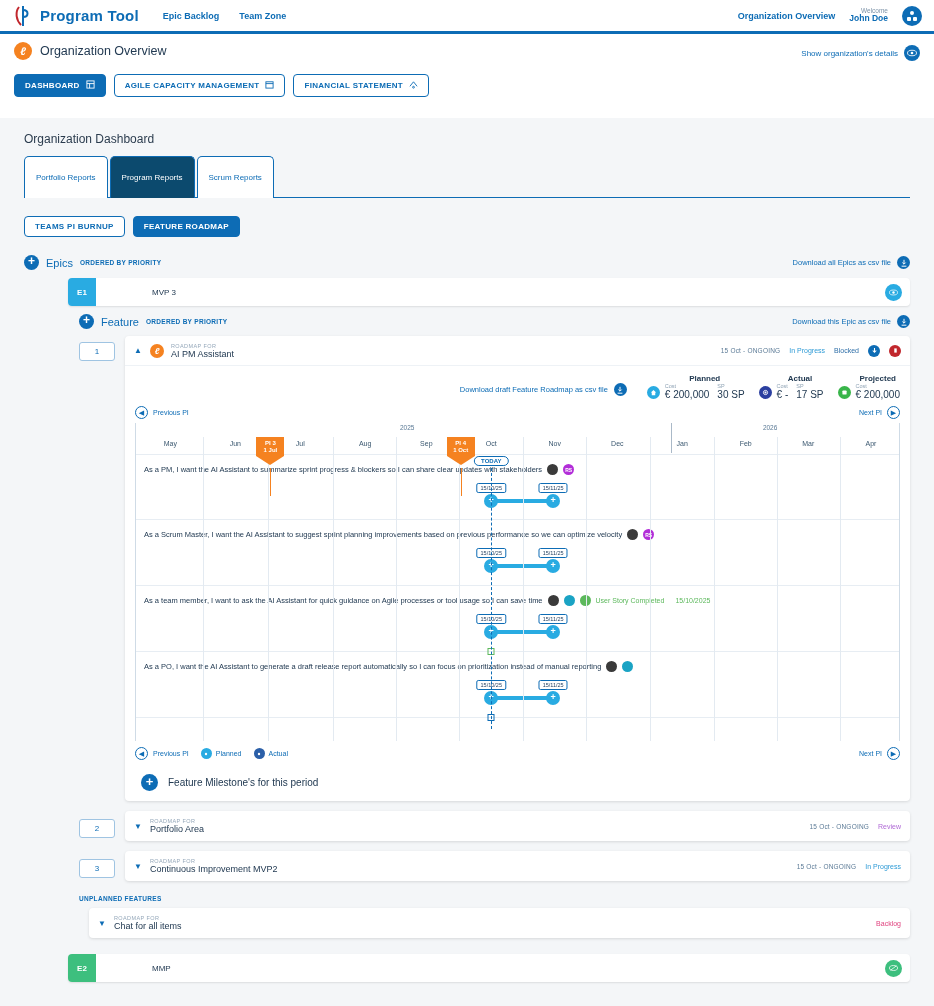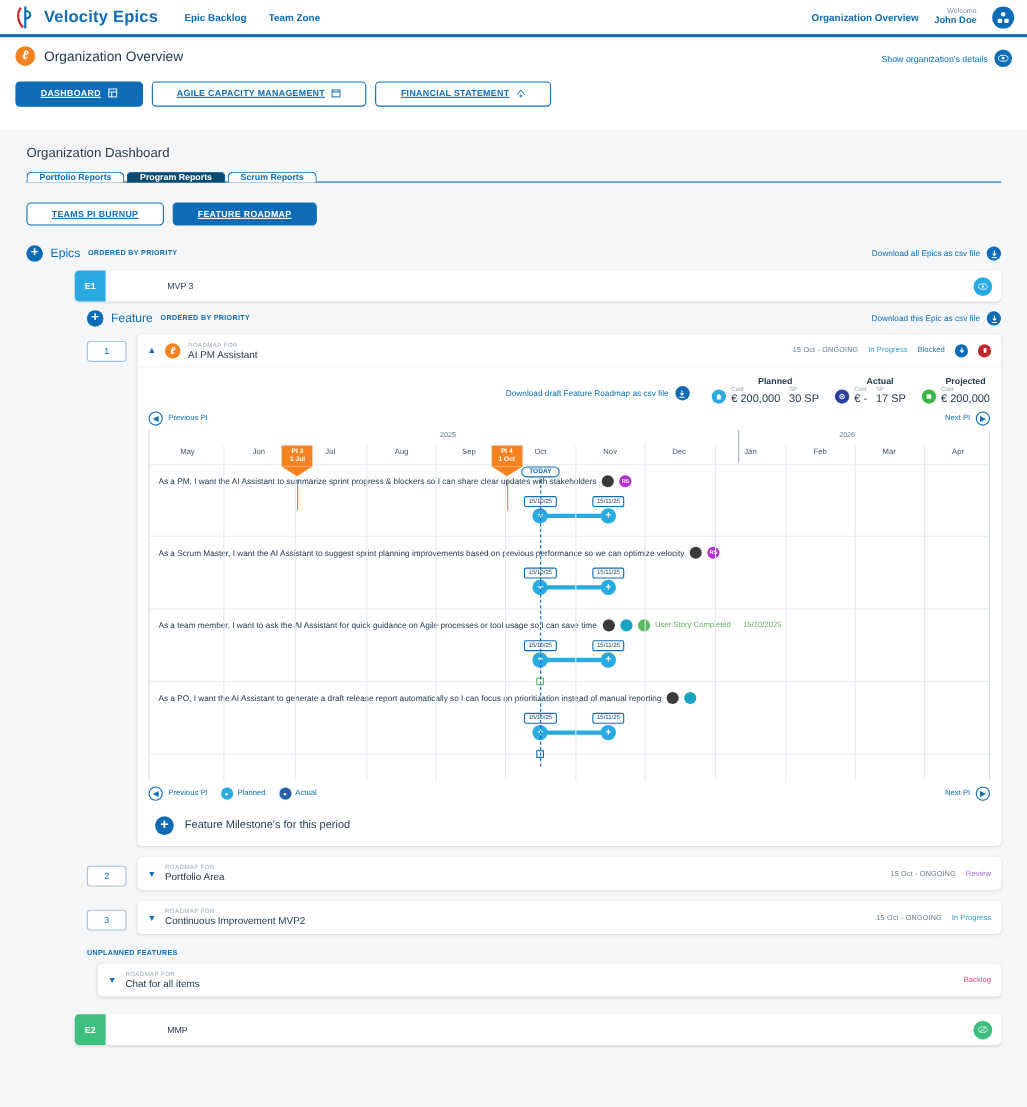--- a/index.html
+++ b/index.html
@@ -51,40 +51,40 @@
     position: absolute; right: 14px; top: 11px;
     display: flex; align-items: center; gap: 6px;
   }
   .show-details-text { font-size: 8px; color: #0d6cb5; cursor: pointer; }
   .eye-btn {
     width: 16px; height: 16px; border-radius: 50%; background:#0d6cb5;
     display:flex;align-items:center;justify-content:center;
   }
   .btnrow { display: flex; gap: 8px; margin-top: 14px; }
   .pill {
-    border: 1px solid #0d6cb5; border-radius: 4px; padding: 5px 22px;
+    border: 1px solid #0d6cb5; border-radius: 4px; padding: 5px 10px;
     font-size: 8px; font-weight: bold; letter-spacing: .3px;
-    display: flex; gap: 6px; cursor: pointer;
-    background: #fff; color: #0d6cb5; text-decoration: underline;
+    display: flex; align-items: center; gap: 6px; cursor: pointer;
+    background: #fff; color: #0d6cb5;
   }
   .pill.active { background: #0d6cb5; color: #fff; }
 
   
   .body-wrap { padding: 0 24px; }
   .dash-title { font-size: 12px; color: #2b3c4e; margin: 14px 0 10px 0; }
 
   .tabs { display: flex; align-items: flex-end; position: relative; }
   .tabs::after {
     content:""; position:absolute; left:0; right:0; bottom:0;
     height:1px; background:#0d6cb5;
   }
   .tab {
     border: 1px solid #0d6cb5; border-bottom: none;
-    border-radius: 5px 5px 0 0; padding: 0 11px;
-    font-size: 8px; font-weight: bold; color: #0d6cb5;
+    border-radius: 5px 5px 0 0; padding: 16px 11px;
+    font-size: 8px; font-weight: normal; color: #0d6cb5;
     background: #fff; cursor: pointer; position: relative; z-index: 2;
     margin-right: 2px;
   }
   .tab.active { background: #0c4a6e; color: #fff; }
 
   .subtabs { display: flex; gap: 8px; margin-top: 18px; }
 
   
   .section-head {
     display: flex; align-items: center; gap: 7px; margin-top: 18px;
@@ -285,21 +285,21 @@
 <body>
 
 <div class="topnav">
   <span class="logo-mark">
     <svg width="22" height="24" viewBox="0 0 22 24">
       <path d="M7 3 C3 8 4 16 9 21" stroke="#c1272d" stroke-width="2" fill="none"></path>
       <path d="M11 2 L11 22" stroke="#0d6cb5" stroke-width="2" fill="none"></path>
       <path d="M11 6 C17 6 17 13 11 13" stroke="#0d6cb5" stroke-width="2" fill="none"></path>
     </svg>
   </span>
-  <span class="brand">Velocity Epics</span>
+  <span class="brand">Program Tool</span>
   <div class="navlinks">
     <span class="navlink">Epic Backlog</span>
     <span class="navlink">Team Zone</span>
   </div>
   <div class="nav-right">
     <span class="org-overview-link">Organization Overview</span>
     <div class="welcome-box">
       <div class="welcome-small">Welcome</div>
       <div class="welcome-name">John Doe</div>
     </div>

